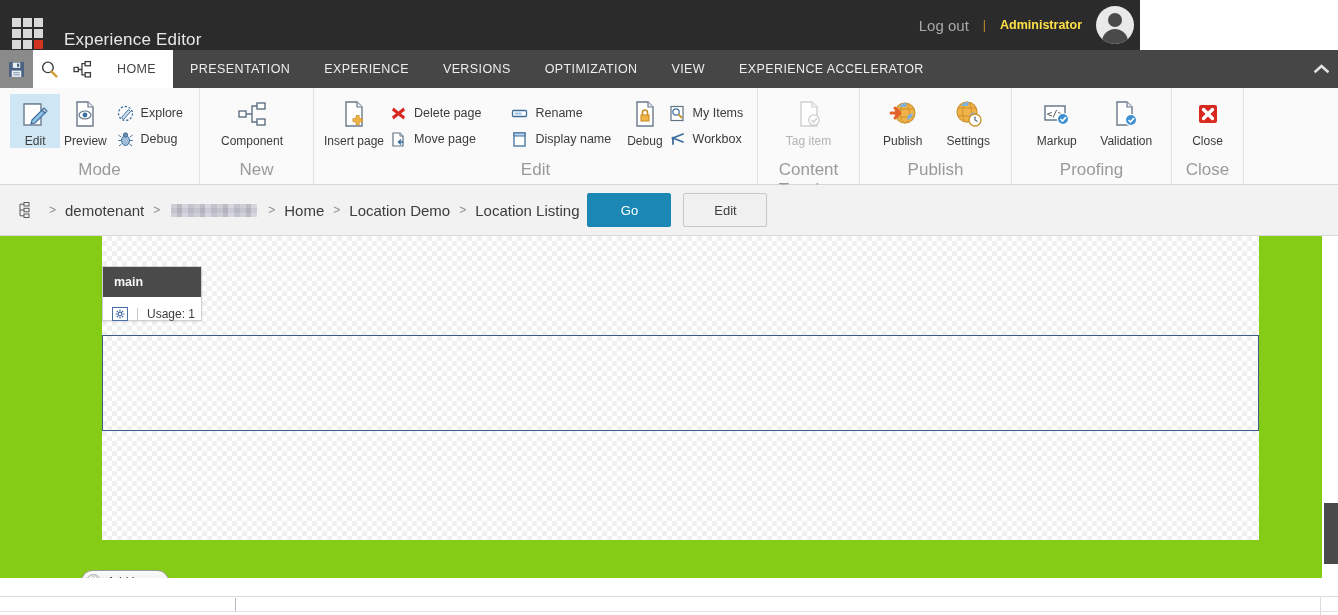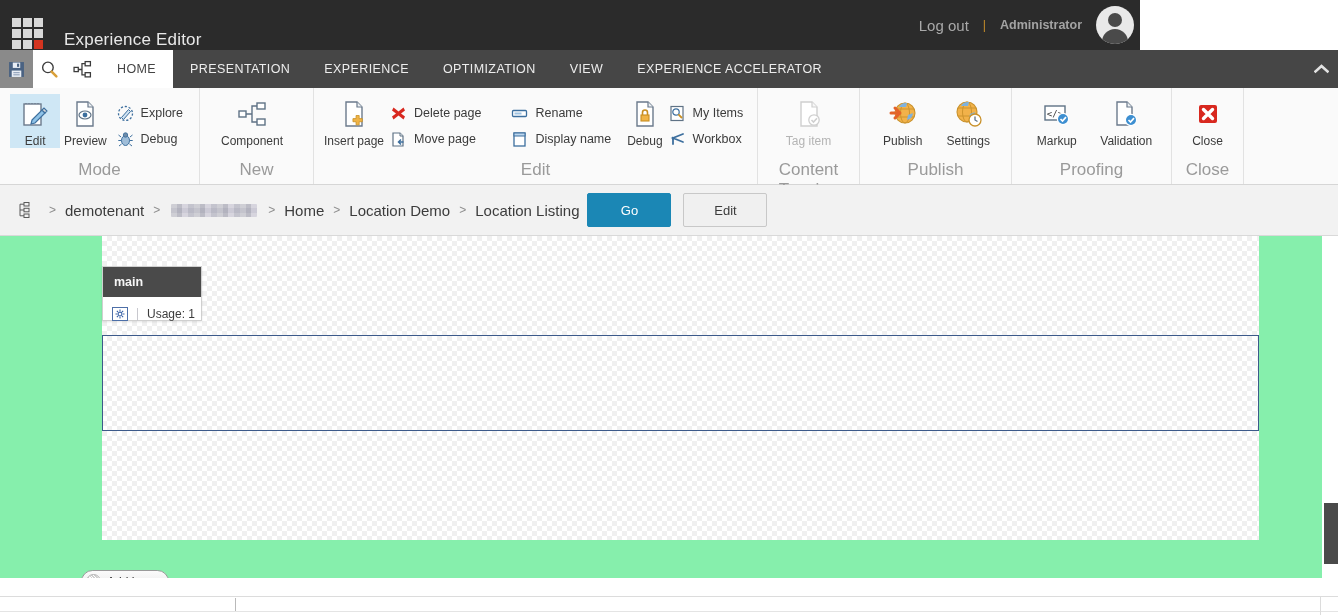--- a/index.html
+++ b/index.html
@@ -26,21 +26,21 @@
   .logo-grid i { display: block; background: #d8d8d8; }
   .logo-grid i.accent { background: #d3341f; }
   .app-title {
     margin-left: 20px; color: #e8e8e8; font-size: 17px; letter-spacing: .2px;
   }
   .topbar-right {
     margin-left: auto; display: flex; align-items: center; height: 50px;
   }
   .logout-link { color: #a9a9a9; font-size: 15px; cursor: pointer; }
   .tb-sep { color: #c08a2a; margin: 0 14px; font-size: 12.5px; }
-  .admin-name { color: #a3a3a3; font-size: 12.5px; font-weight: bold; }
+  .admin-name { color: #fde047; font-size: 12.5px; font-weight: bold; }
   .avatar {
     width: 38px; height: 38px; border-radius: 50%;
     background: #e9e9e9; margin: 0 6px 0 14px; position: relative; overflow: hidden;
   }
   .avatar::before {
     content:""; position:absolute; left: 12px; top: 7px; width: 14px; height: 14px;
     border-radius: 50%; background: #4a4a4a;
   }
   .avatar::after {
     content:""; position:absolute; left: 6px; top: 23px; width: 26px; height: 20px;
@@ -135,21 +135,21 @@
   .btn-edit {
     margin-left: 12px; width: 84px; height: 34px; background: #f0f0f0; color: #3c3c3c;
     border: 1px solid #c8c8c8; border-radius: 2px;
     font-size: 13px; cursor: pointer;
     display:flex; align-items:center; justify-content:center;
   }
 
   
   .canvas {
     position: absolute; left: 0; top: 236px; width: 1338px; height: 342px;
-    background: #86efac; overflow: hidden;
+    background: #84cc16; overflow: hidden;
   }
   .checker {
     position: absolute; left: 102px; top: 0; width: 1157px; height: 304px;
     background-color: #ffffff;
     background-image:
       linear-gradient(45deg, #f0f0f0 25%, transparent 25%, transparent 75%, #f0f0f0 75%),
       linear-gradient(45deg, #f0f0f0 25%, transparent 25%, transparent 75%, #f0f0f0 75%);
     background-size: 10px 10px;
     background-position: 0 0, 5px 5px;
   }
@@ -273,20 +273,23 @@
   <div class="tab active">
       <span>HOME</span>
     </div>
   <div class="tab">
       <span>PRESENTATION</span>
     </div>
   <div class="tab">
       <span>EXPERIENCE</span>
     </div>
   <div class="tab">
+      <span>VERSIONS</span>
+    </div>
+  <div class="tab">
       <span>OPTIMIZATION</span>
     </div>
   <div class="tab">
       <span>VIEW</span>
     </div>
   <div class="tab">
       <span>EXPERIENCE ACCELERATOR</span>
     </div>
 
   <div class="ribbon-collapse">

